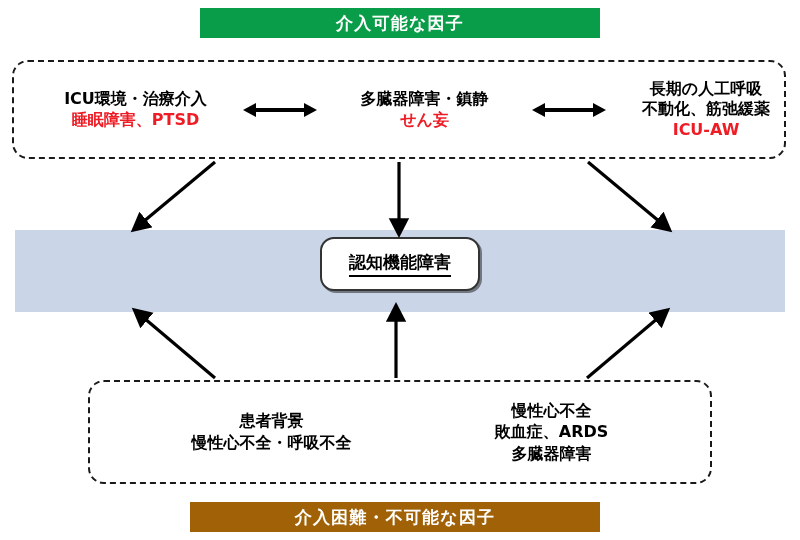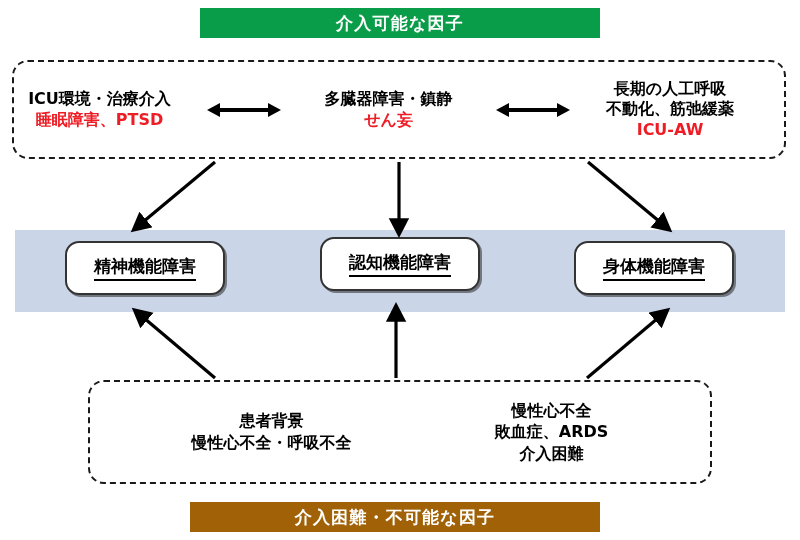--- a/index.html
+++ b/index.html
@@ -36,21 +36,21 @@
     border-radius:16px;
     background:transparent;
     box-sizing:border-box;
   }
   #factors-box{left:12px;top:60px;width:774px;height:99px;}
   #background-box{left:88px;top:380px;width:624px;height:104px;}
 
   
   .factor-row{
     position:absolute;inset:0;
-    display:flex;align-items:center;justify-content:flex-end;
+    display:flex;align-items:center;justify-content:flex-start;
     padding:0 14px;
     box-sizing:border-box;
   }
   .factor-cell{
     text-align:center;
     line-height:1.28;
     flex:0 0 auto;
   }
   .factor-cell .ln{display:block;font-weight:bold;font-size:16px;color:#000000;white-space:nowrap;}
   .factor-cell .red{color:#EE1C25;}
@@ -141,42 +141,36 @@
         <span class="ln">長期の人工呼吸</span>
         <span class="ln">不動化、筋弛緩薬</span>
         <span class="ln red">ICU-AW</span>
       </div>
 
     </div>
   </div>
 
   <div id="outcome-band"></div>
 
-  <div class="outcome-box" id="outcome-1">
-    <span>精神機能障害</span>
-  </div>
   <div class="outcome-box" id="outcome-2">
     <span>認知機能障害</span>
-  </div>
-  <div class="outcome-box" id="outcome-3">
-    <span>身体機能障害</span>
   </div>
 
   <div class="dashed-box" id="background-box">
     <div id="bg-row">
 
       <div class="bg-cell">
         <span class="ln">患者背景</span>
         <span class="ln">慢性心不全・呼吸不全</span>
       </div>
 
       <div class="bg-cell">
         <span class="ln">慢性心不全</span>
         <span class="ln">敗血症、ARDS</span>
-        <span class="ln">介入困難</span>
+        <span class="ln">多臓器障害</span>
       </div>
 
     </div>
   </div>
 
   <div class="banner" id="banner-bottom">
     <span>介入困難・不可能な因子</span>
   </div>
 
   <svg id="arrows" viewBox="0 0 800 540">

